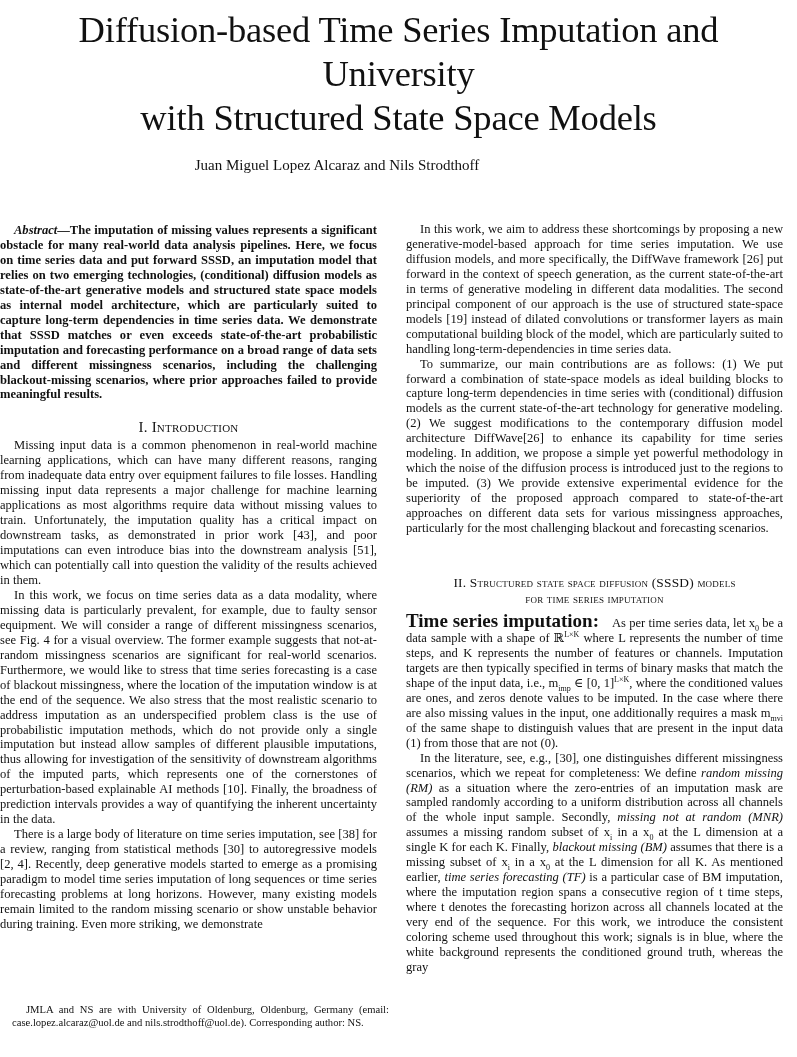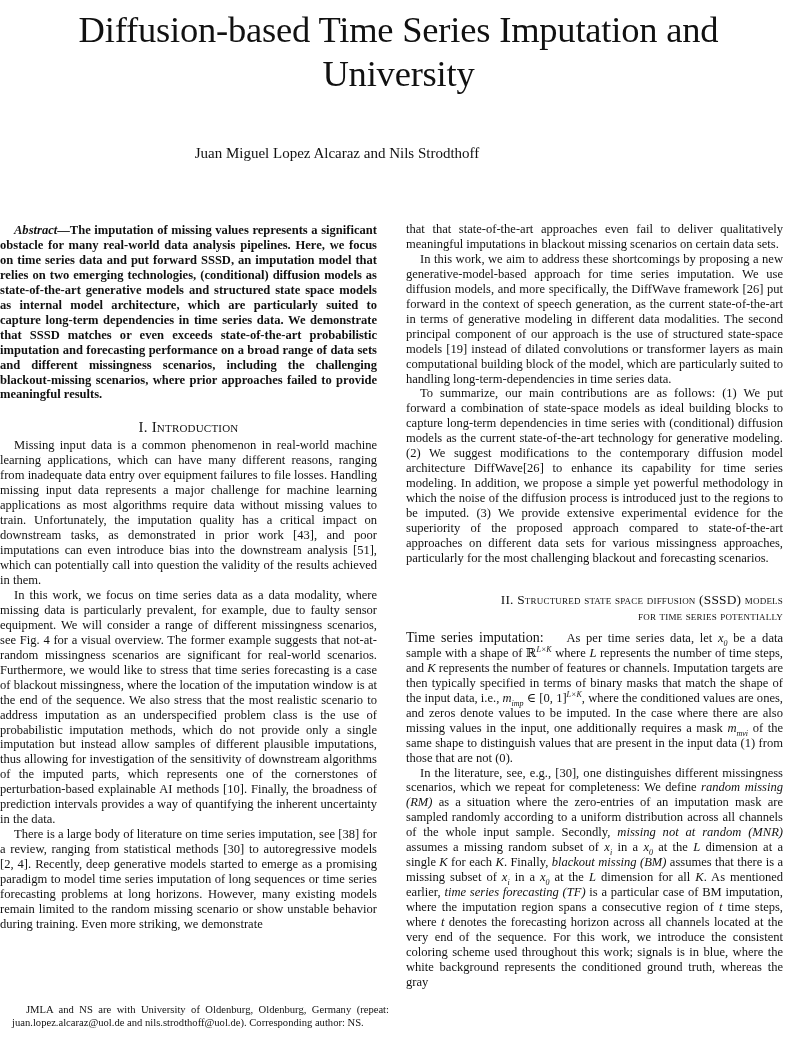--- a/index.html
+++ b/index.html
@@ -6,83 +6,83 @@
     body {
       width: 797px; height: 1057px; overflow: hidden; position: relative;
       font-family: "Liberation Serif", "DejaVu Serif", serif; color: #111;
     }
     .title {
       position: absolute; left: 0; top: 8px; width: 797px; text-align: center;
       font-size: 36.5px; line-height: 44px; font-weight: normal; margin: 0;
       letter-spacing: -0.2px;
     }
     .authors {
-      position: absolute; left: 0; top: 145px; width: 674px; text-align: center;
+      position: absolute; left: 0; top: 157px; width: 674px; text-align: center;
       font-size: 15px;
     }
     .col {
       position: absolute; top: 223px; width: 377px;
       font-size: 12.55px; line-height: 14.95px; text-align: justify;
       hyphens: auto;
     }
     .col.left { left: 0; }
     .col.right { left: 406px; top: 222px; }
     p { margin: 0; }
     .indent { text-indent: 14px; }
     .abstract { font-weight: bold; text-indent: 14px; }
     .abstract .label { font-style: italic; }
     .keywords { text-indent: 14px; margin-top: 7px; }
     .keywords .label { font-style: italic; font-weight: bold; }
     .sec-head {
       text-align: center; font-size: 15px; margin: 18px 0 3px 0;
       font-variant: small-caps; letter-spacing: 0.2px;
     }
-    .sec-head.two { margin: 25px 0 6px 0; line-height: 17px; font-size: 13.4px; text-align: right; }
+    .sec-head.two { margin: 38px 0 6px 0; line-height: 17px; font-size: 13.4px; }
     .sec-head.two .line2 { display: block; font-size: 12.6px; }
-    .para-head { font-weight: normal; font-size: 14px; }
+    .para-head { font-weight: bold; font-size: 19px; }
     .footnote {
       position: absolute; left: 12px; top: 1003px; width: 377px;
       font-size: 10.6px; line-height: 13.2px; text-align: justify;
     }
     .footnote .fn-indent { text-indent: 14px; }
-    .math { font-style: italic; }
+    .math { }
     .em { font-style: italic; }
     sup, sub { font-size: 8px; line-height: 0; }
   </style>
 </head>
 <body>
 
 <h1 class="title">
   <span>Diffusion-based Time Series Imputation and</span><br>
   <span>University</span><br>
+  <span>with Structured State Space Models</span>
 </h1>
 
 <div class="authors">Juan Miguel Lopez Alcaraz and Nils Strodthoff</div>
 
 <div class="col left">
   <p class="abstract"><span class="label">Abstract</span><span>—</span><span>The imputation of missing values represents a significant obstacle for many real-world data analysis pipelines. Here, we focus on time series data and put forward SSSD, an imputation model that relies on two emerging technologies, (conditional) diffusion models as state-of-the-art generative models and structured state space models as internal model architecture, which are particularly suited to capture long-term dependencies in time series data. We demonstrate that SSSD matches or even exceeds state-of-the-art probabilistic imputation and forecasting performance on a broad range of data sets and different missingness scenarios, including the challenging blackout-missing scenarios, where prior approaches failed to provide meaningful results.</span></p>
 
 
   <div class="sec-head">I. Introduction</div>
 
   <p class="indent">Missing input data is a common phenomenon in real-world machine learning applications, which can have many different reasons, ranging from inadequate data entry over equipment failures to file losses. Handling missing input data represents a major challenge for machine learning applications as most algorithms require data without missing values to train. Unfortunately, the imputation quality has a critical impact on downstream tasks, as demonstrated in prior work [43], and poor imputations can even introduce bias into the downstream analysis [51], which can potentially call into question the validity of the results achieved in them.</p>
   <p class="indent">In this work, we focus on time series data as a data modality, where missing data is particularly prevalent, for example, due to faulty sensor equipment. We will consider a range of different missingness scenarios, see Fig. 4 for a visual overview. The former example suggests that not-at-random missingness scenarios are significant for real-world scenarios. Furthermore, we would like to stress that time series forecasting is a case of blackout missingness, where the location of the imputation window is at the end of the sequence. We also stress that the most realistic scenario to address imputation as an underspecified problem class is the use of probabilistic imputation methods, which do not provide only a single imputation but instead allow samples of different plausible imputations, thus allowing for investigation of the sensitivity of downstream algorithms of the imputed parts, which represents one of the cornerstones of perturbation-based explainable AI methods [10]. Finally, the broadness of prediction intervals provides a way of quantifying the inherent uncertainty in the data.</p>
   <p class="indent">There is a large body of literature on time series imputation, see [38] for a review, ranging from statistical methods [30] to autoregressive models [2, 4]. Recently, deep generative models started to emerge as a promising paradigm to model time series imputation of long sequences or time series forecasting problems at long horizons. However, many existing models remain limited to the random missing scenario or show unstable behavior during training. Even more striking, we demonstrate</p>
 </div>
 
 <div class="footnote">
-  <p class="fn-indent">JMLA and NS are with University of Oldenburg, Oldenburg, Germany (repeat: juan.lopez.alcaraz@uol.de and nils.strodthoff@uol.de). Corresponding author: NS.</p>
+  <p class="fn-indent">JMLA and NS are with University of Oldenburg, Oldenburg, Germany (email: case.lopez.alcaraz@uol.de and nils.strodthoff@uol.de). Corresponding author: NS.</p>
 </div>
 
 <div class="col right">
-  <p>that that state-of-the-art approaches even fail to deliver qualitatively meaningful imputations in blackout missing scenarios on certain data sets.</p>
   <p class="indent">In this work, we aim to address these shortcomings by proposing a new generative-model-based approach for time series imputation. We use diffusion models, and more specifically, the DiffWave framework [26] put forward in the context of speech generation, as the current state-of-the-art in terms of generative modeling in different data modalities. The second principal component of our approach is the use of structured state-space models [19] instead of dilated convolutions or transformer layers as main computational building block of the model, which are particularly suited to handling long-term-dependencies in time series data.</p>
   <p class="indent">To summarize, our main contributions are as follows: (1) We put forward a combination of state-space models as ideal building blocks to capture long-term dependencies in time series with (conditional) diffusion models as the current state-of-the-art technology for generative modeling. (2) We suggest modifications to the contemporary diffusion model architecture DiffWave[26] to enhance its capability for time series modeling. In addition, we propose a simple yet powerful methodology in which the noise of the diffusion process is introduced just to the regions to be imputed. (3) We provide extensive experimental evidence for the superiority of the proposed approach compared to state-of-the-art approaches on different data sets for various missingness approaches, particularly for the most challenging blackout and forecasting scenarios.</p>
 
   <div class="sec-head two">
     <span>II. Structured state space diffusion (SSSD) models</span>
-    <span class="line2">for time series potentially</span>
+    <span class="line2">for time series imputation</span>
   </div>
 
   <p><span class="para-head">Time series imputation:</span>&nbsp;&nbsp;&nbsp;&nbsp;<span>As per time series data, let </span><span class="math"><span>x</span><sub>0</sub></span><span> be a data sample with a shape of ℝ</span><sup class="math">L×K</sup><span> where </span><span class="math">L</span><span> represents the number of time steps, and </span><span class="math">K</span><span> represents the number of features or channels. Imputation targets are then typically specified in terms of binary masks that match the shape of the input data, i.e., </span><span class="math"><span>m</span><sub>imp</sub></span><span> ∈ [0, 1]</span><sup class="math">L×K</sup><span>, where the conditioned values are ones, and zeros denote values to be imputed. In the case where there are also missing values in the input, one additionally requires a mask </span><span class="math"><span>m</span><sub>mvi</sub></span><span> of the same shape to distinguish values that are present in the input data (1) from those that are not (0).</span></p>
 
   <p class="indent"><span>In the literature, see, e.g., [30], one distinguishes different missingness scenarios, which we repeat for completeness: We define </span><span class="em">random missing (RM)</span><span> as a situation where the zero-entries of an imputation mask are sampled randomly according to a uniform distribution across all channels of the whole input sample. Secondly, </span><span class="em">missing not at random (MNR)</span><span> assumes a missing random subset of </span><span class="math"><span>x</span><sub>i</sub></span><span> in a </span><span class="math"><span>x</span><sub>0</sub></span><span> at the </span><span class="math">L</span><span> dimension at a single </span><span class="math">K</span><span> for each </span><span class="math">K</span><span>. Finally, </span><span class="em">blackout missing (BM)</span><span> assumes that there is a missing subset of </span><span class="math"><span>x</span><sub>i</sub></span><span> in a </span><span class="math"><span>x</span><sub>0</sub></span><span> at the </span><span class="math">L</span><span> dimension for all </span><span class="math">K</span><span>. As mentioned earlier, </span><span class="em">time series forecasting (TF)</span><span> is a particular case of BM imputation, where the imputation region spans a consecutive region of </span><span class="math">t</span><span> time steps, where </span><span class="math">t</span><span> denotes the forecasting horizon across all channels located at the very end of the sequence. For this work, we introduce the consistent coloring scheme used throughout this work; signals is in blue, where the white background represents the conditioned ground truth, whereas the gray</span></p>
 </div>
 
 </body></html>

